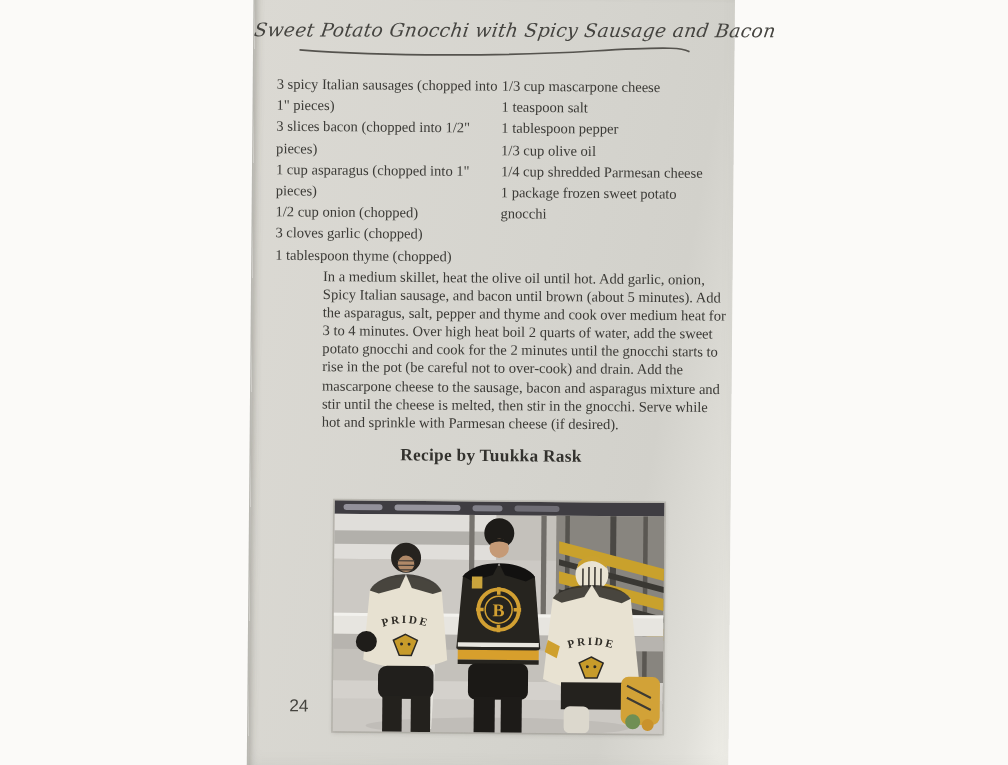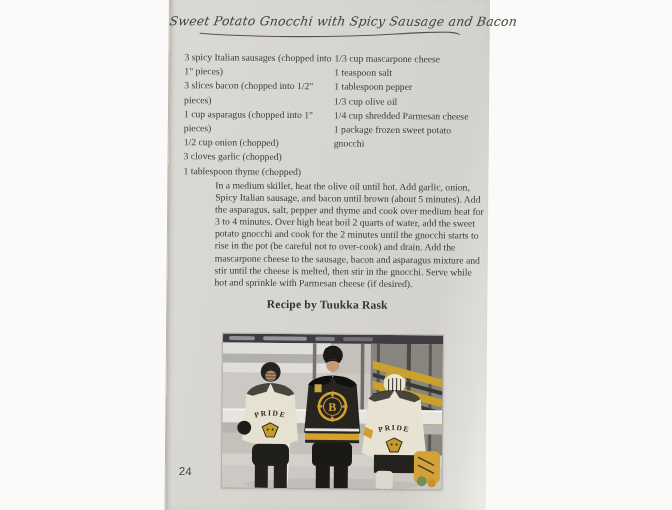--- a/index.html
+++ b/index.html
@@ -42,21 +42,21 @@
     position:absolute;top:301px;left:0;width:100%;text-align:center;
     font-weight:bold;font-size:11.5px;color:#33322e;letter-spacing:.2px;
   }
   .photo{
     position:absolute;top:337px;left:56px;width:220px;height:154px;
     outline:1px solid rgba(140,138,130,.35);
     box-shadow:0 1px 3px rgba(90,88,80,.25);
     background:#c4c1bb;
   }
   .page-number{
-    position:absolute;top:469px;left:13px;
+    position:absolute;top:469px;left:27px;
     font-size:11.5px;color:#45443f;font-family:"Liberation Sans","DejaVu Sans",sans-serif;
   }
 </style>
 </head>
 <body>
 
 <div class="page">
 
   <div class="title-wrap">
     <span class="title">Sweet Potato Gnocchi with Spicy Sausage and Bacon</span>

